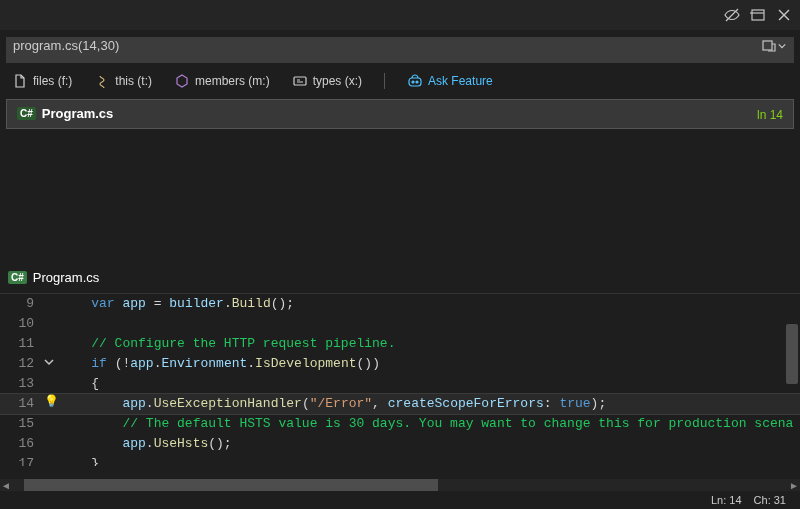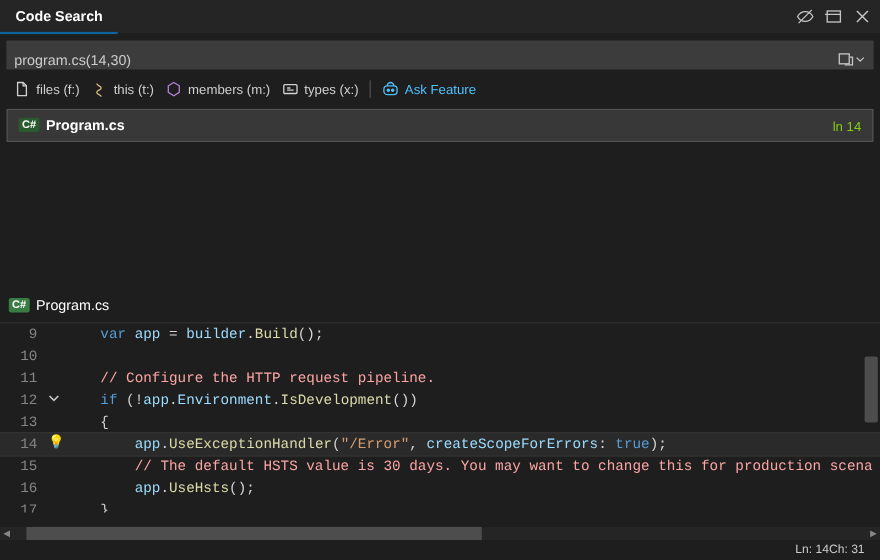--- a/index.html
+++ b/index.html
@@ -41,36 +41,36 @@
     display: flex; align-items: center; justify-content: center;
     color: #c5c5c5;
     cursor: pointer;
   }
   .searchbar {
     margin: 6px 6px 4px 6px;
     height: 26px;
     background: #3c3c3c;
     border: 1px solid #3c3c3c;
     display: flex;
-    align-items: flex-end;
+    align-items: flex-start;
     padding: 0 6px;
   }
   .searchbar input {
     flex: 1;
     background: transparent;
     border: none;
     outline: none;
     color: #cccccc;
     font-size: 13px;
     font-family: inherit;
   }
   .filterbar {
     display: flex;
     align-items: center;
-    gap: 10px;
+    gap: 22px;
     padding: 6px 12px 8px 12px;
     font-size: 12px;
     color: #d0d0d0;
   }
   .filter-item {
     display: flex;
     align-items: center;
     gap: 5px;
     cursor: pointer;
   }
@@ -143,21 +143,21 @@
   }
   .code-text { flex: 1; }
   .current-line {
     background: #2a2a2a;
     outline: 1px solid #3a3a3a;
   }
   .tok-kw { color: #569cd6; }
   .tok-var { color: #9cdcfe; }
   .tok-method { color: #dcdcaa; }
   .tok-str { color: #d69d73; }
-  .tok-comment { color: #fca5a5; }
+  .tok-comment { color: #22c55e; }
   .tok-punct { color: #d4d4d4; }
   .bulb { position:absolute; left:44px; top:100px; color:#ffcc00; font-size:12px;}
   .vscroll {
     position: absolute;
     right: 2px; top: 30px;
     width: 12px; height: 60px;
     background: #4d4d4d;
     border-radius: 2px;
   }
   .hscrollbar {
@@ -174,31 +174,31 @@
   }
   .hscroll-arrow { width:12px; text-align:center; color:#888; font-size:10px;}
   .statusbar {
     position: absolute;
     left: 0; right: 0; bottom: 0;
     height: 18px;
     background: #1e1e1e;
     display: flex;
     justify-content: flex-end;
     align-items: center;
+    gap: 12px;
     padding-right: 14px;
     font-size: 11px;
     color: #cccccc;
   }
   .svg16 { width:16px; height:16px; }
 </style>
 </head>
 <body>
 
 <div class="titlebar">
-  <div class="tab active">Code Search</div>
   <div class="titlebar-right">
     <span class="icon-btn">
       <svg class="svg16" viewBox="0 0 16 16" fill="none" stroke="currentColor" stroke-width="1.2">
           <path d="M1 8s2.5-4.5 7-4.5S15 8 15 8s-2.5 4.5-7 4.5S1 8 1 8z"></path>
           <line x1="2" y1="14" x2="14" y2="2"></line>
         </svg>
     </span>
     <span class="icon-btn">
       <svg class="svg16" viewBox="0 0 16 16" fill="none" stroke="currentColor" stroke-width="1.2">
           <rect x="2" y="3" width="12" height="10"></rect>

